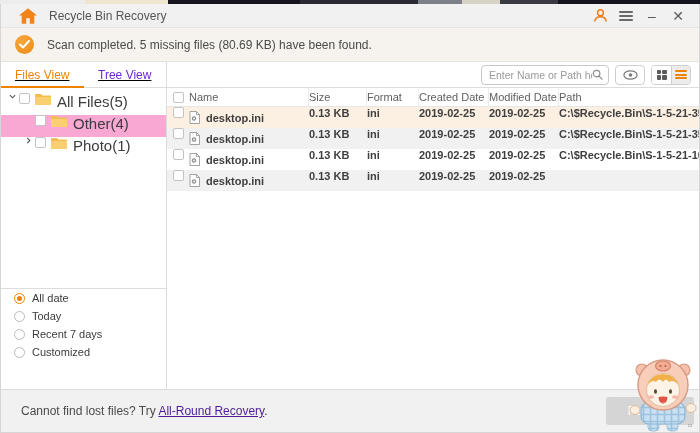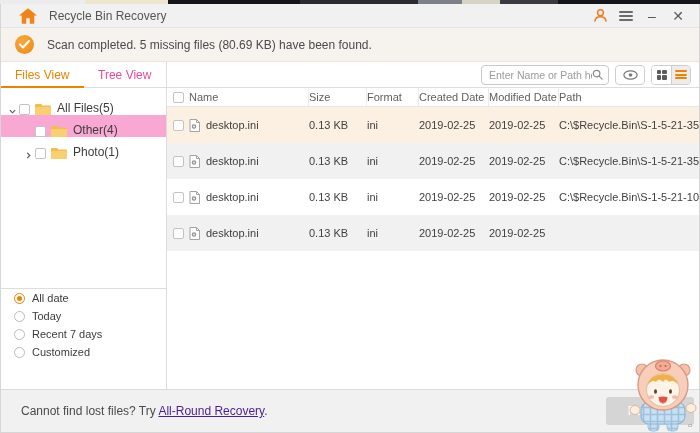--- a/index.html
+++ b/index.html
@@ -38,30 +38,30 @@
   .check-circle svg { width:11px; height:9px; }
   .banner-text { font-size:12px; color:#4a4a4a; }
 
   
   .content { flex:1 1 auto; display:flex; min-height:0; position:relative; }
   .sidebar { width:166px; border-right:1px solid #dcdcdc; display:flex; flex-direction:column;
     background:#fff; position:relative; }
   .mainpane { flex:1; display:flex; flex-direction:column; position:relative; min-width:0; }
 
   
-  .tabs { height:26px; display:flex; border-bottom:1px solid #ddd; flex:0 0 auto; }
+  .tabs { height:26px; display:flex; border-bottom:1px solid #ddd; flex:0 0 auto;text-decoration:underline; }
   .tab { width:50%; display:flex; align-items:center; justify-content:center;
-    font-size:12px; color:#ec4899; position:relative; cursor:default; }
+    font-size:12px; color:#6d28d9; position:relative; cursor:default; }
   .tab.active { color:#ef8300; }
   .tab.active::after { content:""; position:absolute; left:0; right:0; bottom:-1px;
     height:2px; background:#ef8300; }
 
   
   .tree { flex:0 0 auto; padding-top:5px; }
-  .tree-row { height:22px; display:flex; align-items:flex-end; font-size:12px; color:#3c3c3c; cursor:default; }
+  .tree-row { height:22px; display:flex; align-items:flex-start; font-size:15px; color:#3c3c3c; cursor:default; }
   .tree-row.selected { background:#f9a8d4; }
   .chev { width:14px; display:flex; justify-content:center; flex:0 0 14px; }
   .chev svg { width:7px; height:7px; }
   .cbx { width:11px; height:11px; border:1px solid #c3c3c3; border-radius:2px; background:#fff;
     flex:0 0 11px; margin-right:5px; }
   .folder-ic { width:16px; height:12px; margin-right:6px; flex:0 0 16px; }
   .ind0 { padding-left:4px; } .ind1 { padding-left:20px; } .ind1b { padding-left:34px; }
 
   
   .filter { position:absolute; left:0; right:0; top:226px; border-top:1px solid #ddd; background:#fff; }
@@ -94,21 +94,21 @@
   .seg-grid { background:#fff; }
   .seg-list { background:#ececec; border-left:1px solid #cfcfcf; }
   .bars { width:12px; height:9px; display:flex; flex-direction:column; justify-content:space-between; }
   .bars i { height:2px; background:#ef8300; border-radius:1px; display:block; }
   .gridic { width:10px; height:10px; display:grid; grid-template-columns:1fr 1fr; gap:1px; }
   .gridic i { background:#5c5c5c; border-radius:1px; }
 
   
   .thead { height:19px; display:flex; align-items:center; font-size:11px; color:#5f5f5f;
     border-bottom:1px solid #e6e6e6; flex:0 0 auto; background:#fff; }
-  .trow { height:36px; display:flex; align-items:center; font-size:11px; color:#3f3f3f; flex:0 0 auto; }
+  .trow { height:21px; display:flex; font-size:11px; color:#3f3f3f; flex:0 0 auto;font-weight:bold; }
   .trow.sel { background:#fcf0e2; }
   .trow.alt { background:#f1f1f1; }
   .c-check { width:22px; display:flex; justify-content:center; flex:0 0 22px; }
   .c-check .cbx { margin:0; }
   .c-name { width:120px; flex:0 0 120px; display:flex; align-items:center; gap:6px; overflow:hidden; }
   .c-size { width:58px; flex:0 0 58px; }
   .c-fmt  { width:52px; flex:0 0 52px; }
   .c-cre  { width:70px; flex:0 0 70px; }
   .c-mod  { width:70px; flex:0 0 70px; }
   .c-path { flex:1; min-width:0; white-space:nowrap; overflow:hidden; }

